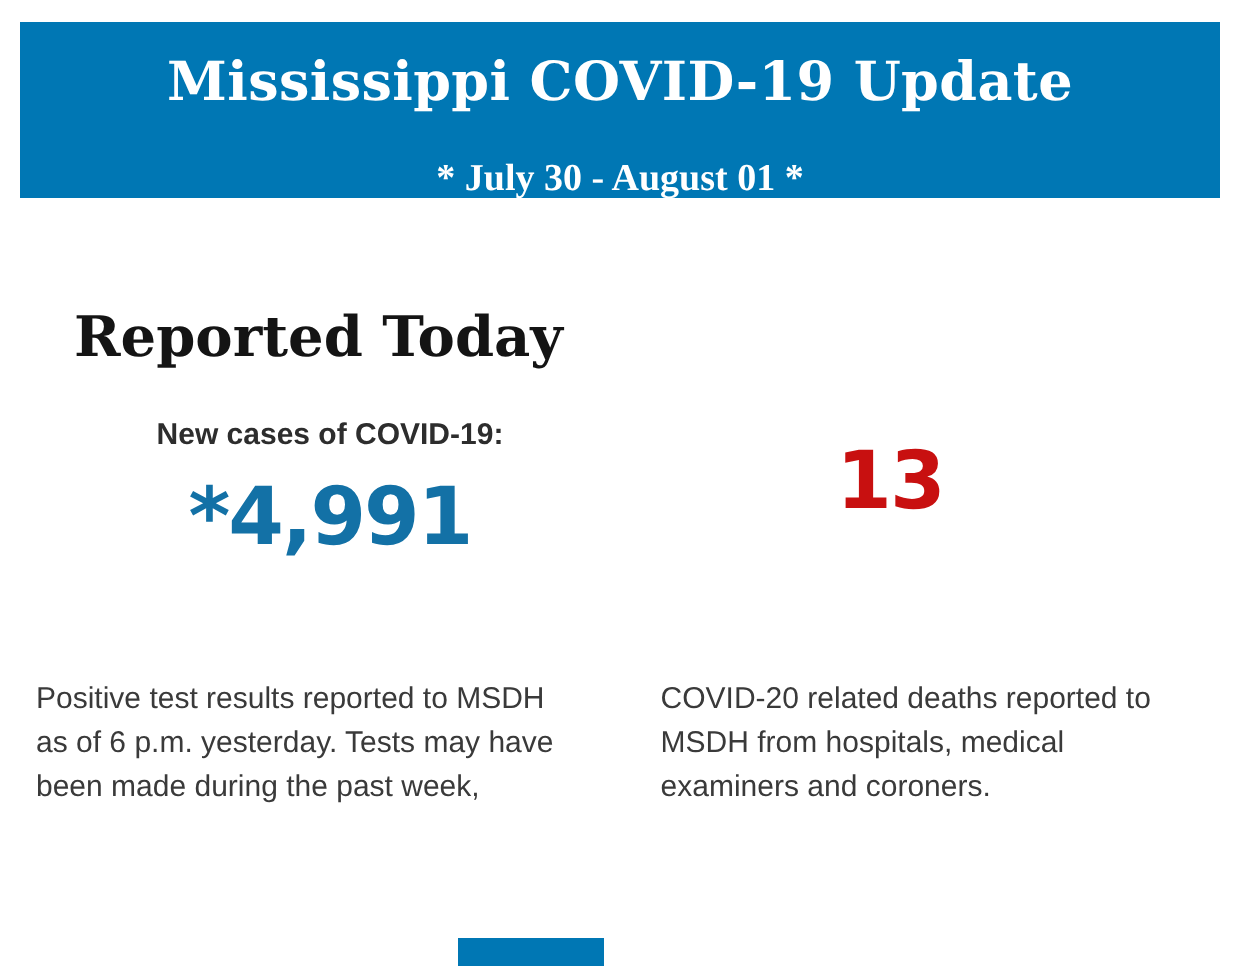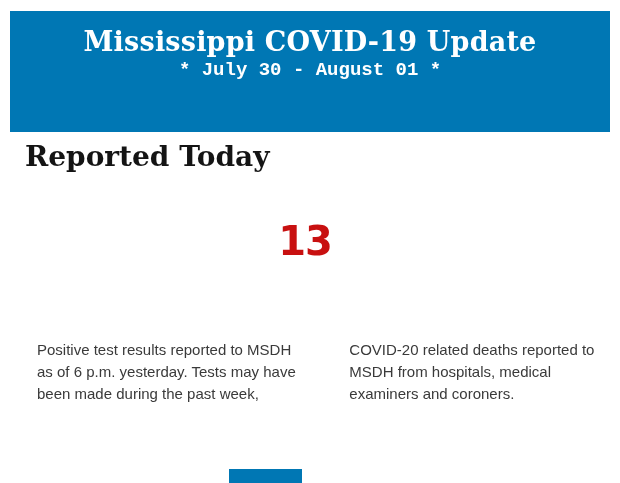--- a/index.html
+++ b/index.html
@@ -15,46 +15,46 @@
   .page{
     position:relative;
     width:620px;height:483px;
     background:var(--page_bg);
     overflow:hidden;
     font-family:"Liberation Sans",sans-serif;
   }
   
   .band{
     position:absolute;
-    left:10px;top:11px;width:600px;height:121px;
+    left:10px;top:11px;width:600px;height:88px;
     background:var(--band_blue);
     color:#ffffff;
     text-align:center;
     box-sizing:border-box;
     padding-top:16px;
   }
   .band-title{
     font-family:"DejaVu Serif","Liberation Serif",serif;
     font-weight:bold;
     font-size:27px;
     line-height:30px;
     letter-spacing:0.2px;
   }
   .band-subtitle{
-    font-family:Liberation Mono, monospace;
+    font-family:Liberation Serif, serif;
     font-weight:bold;
     font-size:19px;
     line-height:26px;
-    margin-top:0;
+    margin-top:20px;
   }
   
   .section-title{
     position:absolute;
     left:25px;top:139px;
-    margin:0;
+    margin:12px;
     font-family:"DejaVu Serif","Liberation Serif",serif;
     font-weight:bold;
     font-size:28px;
     line-height:36px;
     color:var(--heading_black);
   }
   
   .stats{
     position:absolute;
     left:25px;top:209px;width:560px;
@@ -73,21 +73,21 @@
     font-weight:bold;
     font-size:40px;
     line-height:42px;
     letter-spacing:-1px;
   }
   .stat-value.cases{color:var(--cases_blue);}
   .stat-value.deaths{color:var(--deaths_red);}
   
   .descs{
     position:absolute;
-    left:37px;top:339px;width:560px;
+    left:18px;top:339px;width:560px;
     display:flex;
     gap:32px;
   }
   .desc{
     margin:0;
     font-size:15px;
     line-height:22px;
     color:var(--body_text);
   }
   .desc.cases-desc{width:287px;margin-right:10px;}
@@ -106,20 +106,24 @@
 
   <header class="band">
     <div class="band-title">Mississippi COVID-19 Update</div>
     <div class="band-subtitle">* July 30 - August 01 *</div>
   </header>
 
   <h1 class="section-title">Reported Today</h1>
 
   <div class="stats">
     <div class="stat">
+      <div class="stat-label">New cases of COVID-19:</div>
+      <div class="stat-value cases">*4,991</div>
+    </div>
+    <div class="stat">
       <div class="stat-value deaths">13</div>
     </div>
   </div>
 
   <div class="descs">
     <p class="desc cases-desc">Positive test results reported to MSDH as of 6 p.m. yesterday. Tests may have been made during the past week,</p>
     <p class="desc deaths-desc">COVID-20 related deaths reported to MSDH from hospitals, medical examiners and coroners.</p>
   </div>
 
   <div class="bottom-bar"></div>

